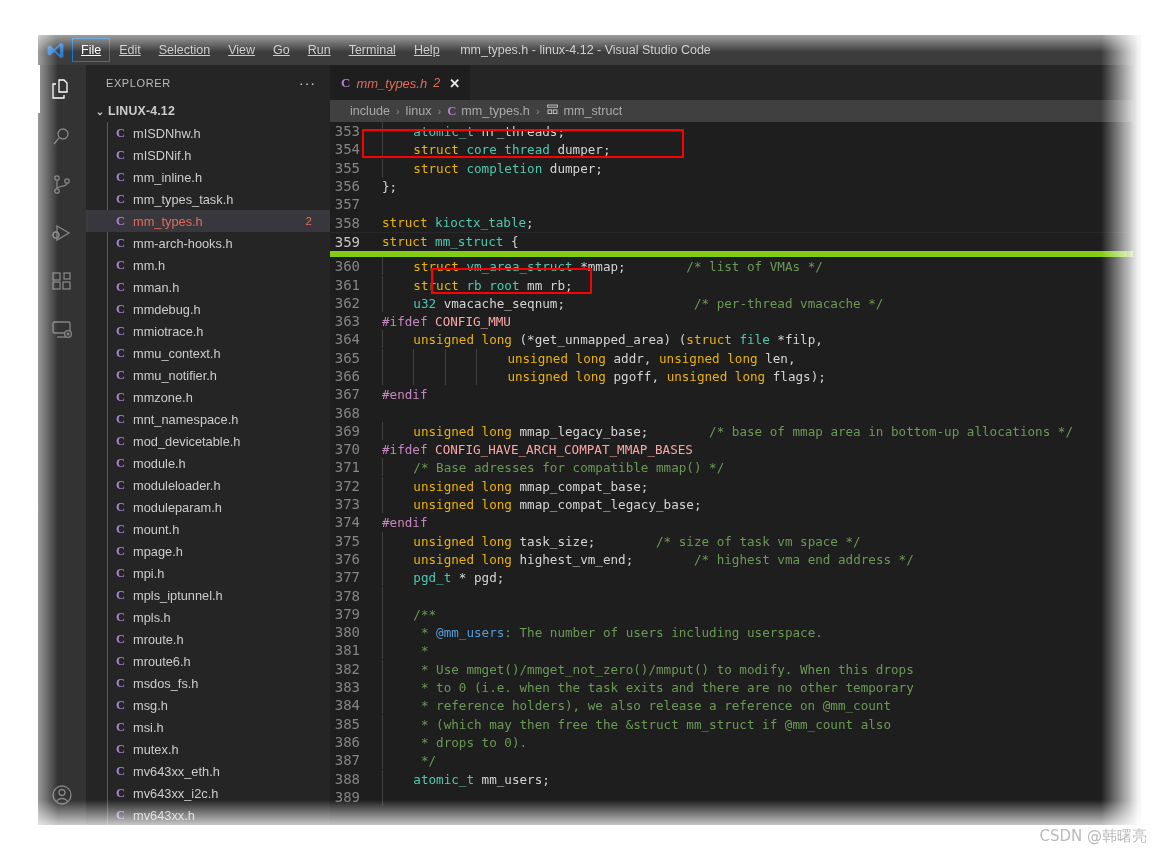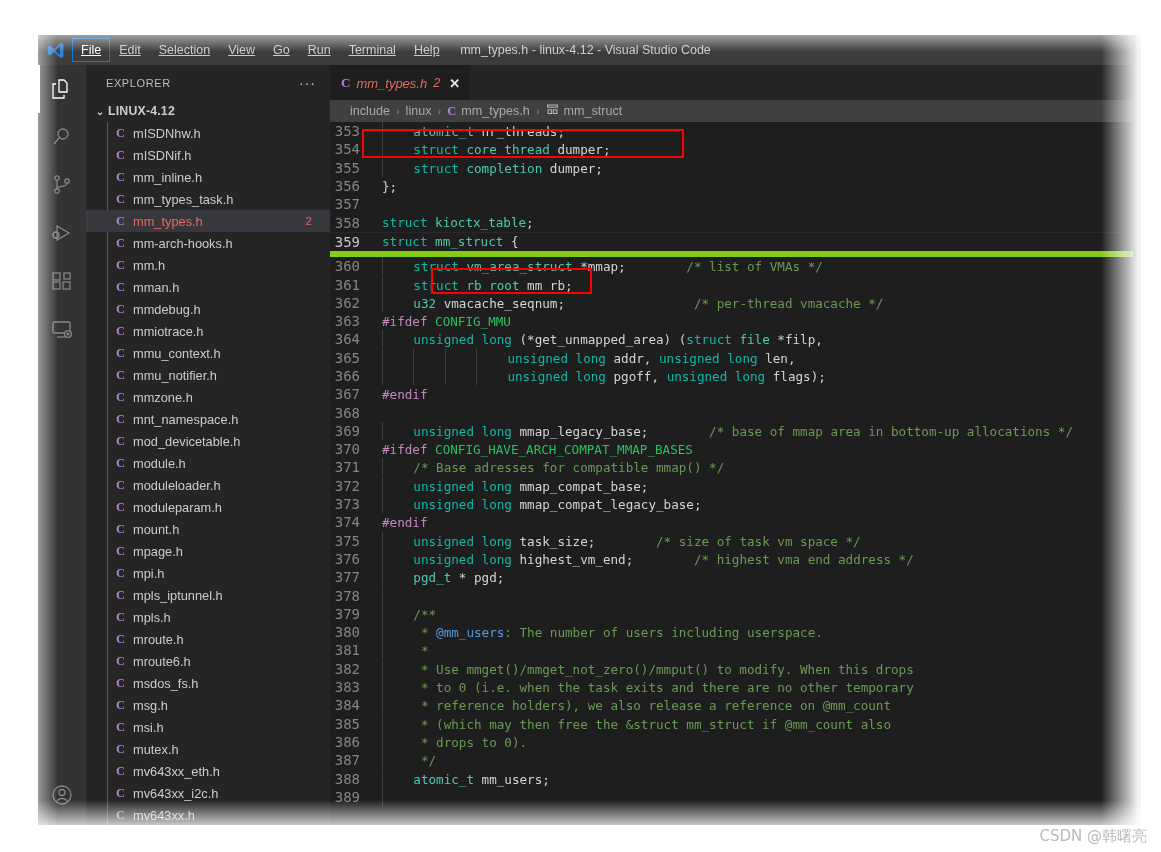--- a/index.html
+++ b/index.html
@@ -227,26 +227,26 @@
   }
   .code-line.cur .ln { color: #c6c6c6; }
   .code-text { color: #d4d4d4; position: relative; }
   .code-line.cur {
     background: #1e1e1e;
     border-top: 1px solid #282828;
     border-bottom: 6px solid #84cc16;
     height: 18.3px;
   }
   
-  .kw   { color: #14b8a6; text-align: center; }      
+  .kw   { color: #eab308; text-align: center; }      
   .typ  { color: #4ec9b0; }
   .ident{ color: #d4d4d4; }
   .cmt  { color: #6a9955; }
   .pp   { color: #c586c0; }      
-  .ppid { color: #22c55e; }
+  .ppid { color: #fca5a5; }
   .docat{ color: #569cd6; }
   .guide {
     display: inline-block;
     border-left: 1px solid #404040;
     width: 0; height: 18px;
     vertical-align: -4px;
   }
   
   .redbox {
     position: absolute;

